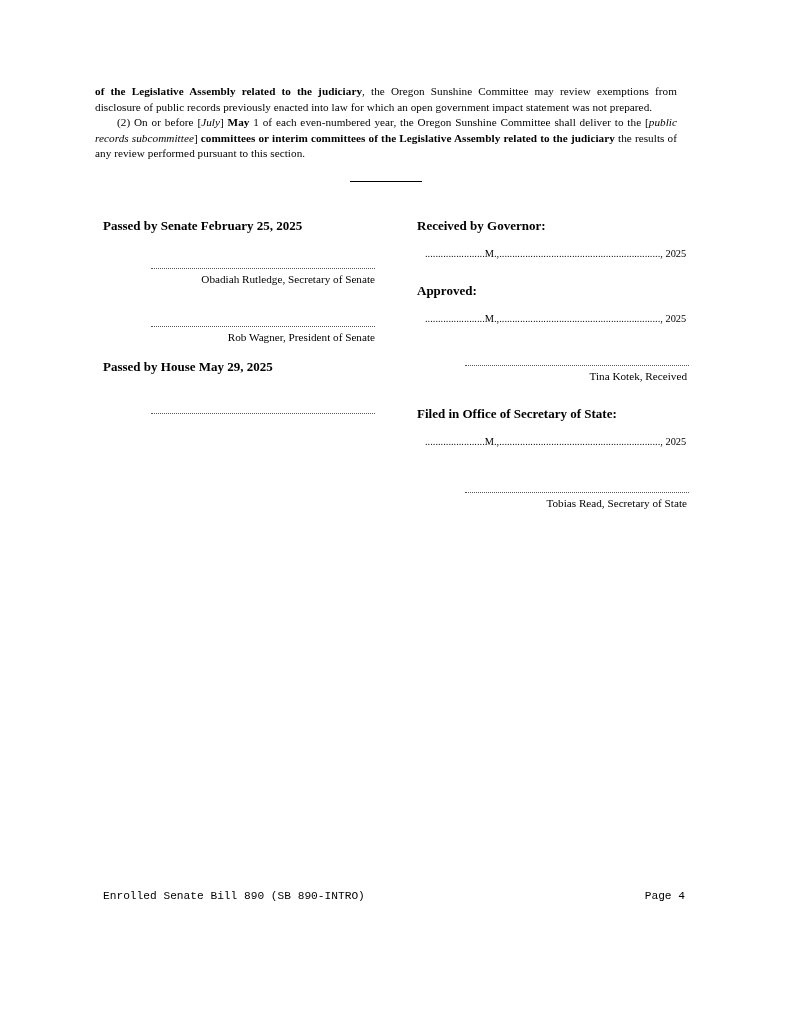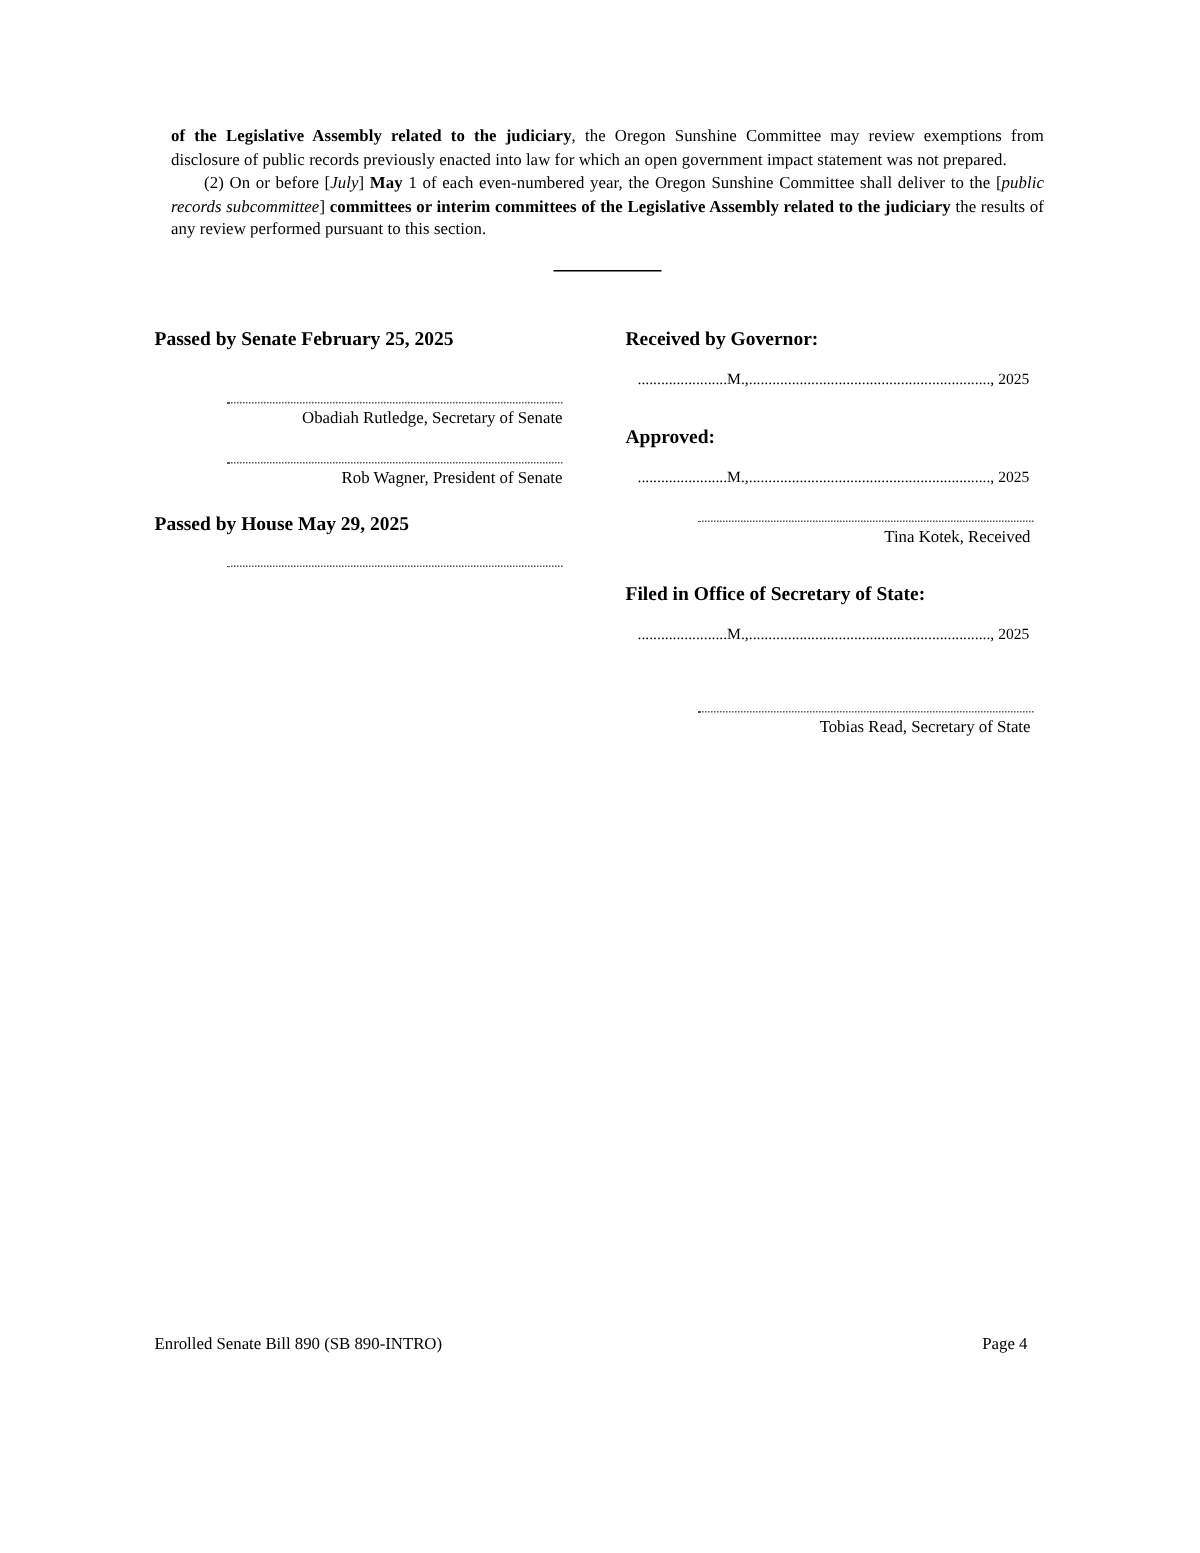--- a/index.html
+++ b/index.html
@@ -16,21 +16,21 @@
   }
   .page {
     position: absolute;
     left: 0; top: 0;
     width: 800px;
     height: 1035px;
     background: #ffffff;
   }
   .content {
     position: absolute;
-    left: 114px;
+    left: 95px;
     top: 84px;
     width: 582px;
   }
 
   
   .para {
     font-size: 11.2px;
     line-height: 15.6px;
     text-align: justify;
     margin: 0 0 0 0;
@@ -99,33 +99,34 @@
     margin-left: 48px;
   }
   .nameline {
     text-align: right;
     font-size: 11.2px;
     line-height: 16px;
     padding-top: 2px;
   }
   .mt14 { margin-top: 14px; }
   .mt18 { margin-top: 22px; }
-  .mt26 { margin-top: 20px; }
+  .mt26 { margin-top: 38px; }
   .mt30 { margin-top: 42px; }
   .mt34 { margin-top: 34px; }
 
   
   .footer {
     position: absolute;
     left: 103px;
     top: 890px;
     width: 582px;
     font-size: 11.2px;
     display: flex;
     justify-content: space-between;
+    font-family: Liberation Mono, monospace;
   }
 </style>
 </head>
 <body>
 
 <div class="page">
 
   <div class="content">
 
     <p class="para"><b>of the Legislative Assembly related to the judiciary</b><span>, the Oregon Sunshine Committee may review exemptions from disclosure of public records previously enacted into law for which an open government impact statement was not prepared.</span></p>

